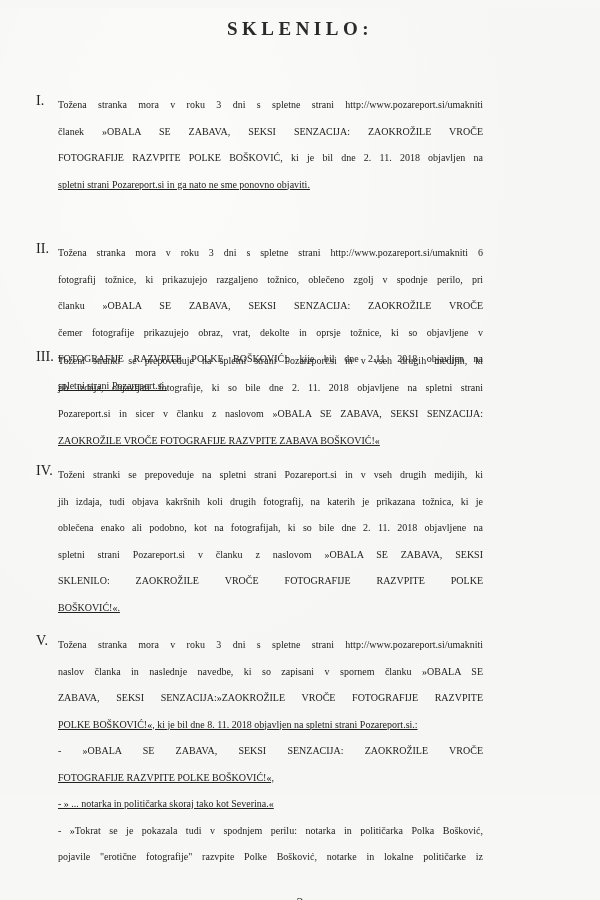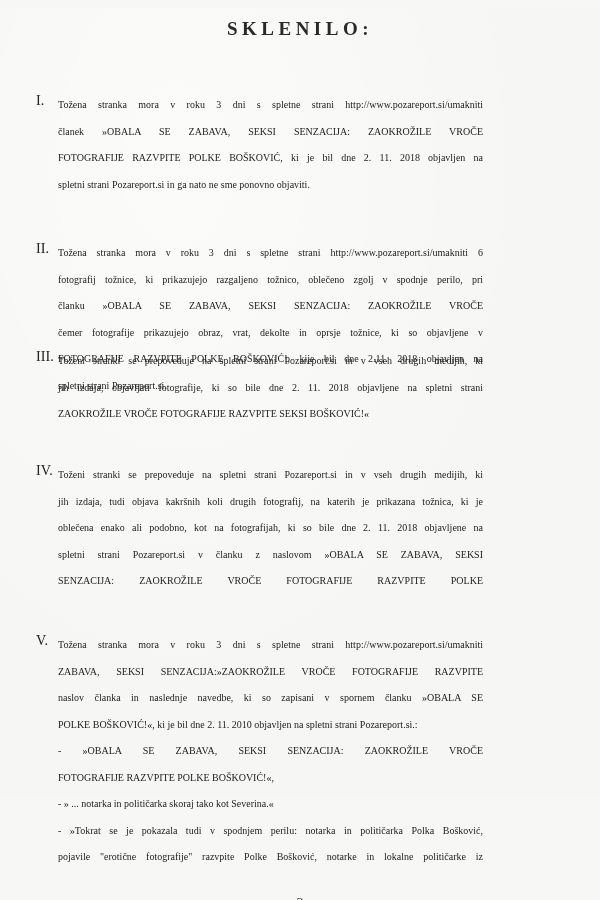--- a/index.html
+++ b/index.html
@@ -55,20 +55,21 @@
       color: #222;
     }
     .line {
       display: block;
       white-space: nowrap;
       text-align: justify;
       text-align-last: justify;
     }
     .line.last {
       text-align-last: left;
+      text-decoration: underline;
     }
     .page-number {
       position: absolute;
       top: 888px;
       left: 0;
       width: 600px;
       text-align: center;
       font-size: 14px;
       color: #333;
     }
@@ -100,42 +101,44 @@
       <span class="line">FOTOGRAFIJE RAZVPITE POLKE BOŠKOVIĆ!, kije bil dne 2.11. 2018 objavljen na</span>
       <span class="line last">spletni strani Pozareport.si.</span>
     </div>
   </div>
 
   <div class="section" style="top:340px;">
     <span class="numeral">III.</span>
     <div class="body">
       <span class="line">Toženi stranki se prepoveduje na spletni strani Pozareport.si in v vseh drugih medijih, ki</span>
       <span class="line">jih izdaja, objavljati fotografije, ki so bile dne 2. 11. 2018 objavljene na spletni strani</span>
-      <span class="line last">ZAOKROŽILE VROČE FOTOGRAFIJE RAZVPITE SEKSI BOŠKOVIĆ!«</span>
+      <span class="line">Pozareport.si in sicer v članku z naslovom »OBALA SE ZABAVA, SEKSI SENZACIJA:</span>
+      <span class="line last">ZAOKROŽILE VROČE FOTOGRAFIJE RAZVPITE ZABAVA BOŠKOVIĆ!«</span>
     </div>
   </div>
 
   <div class="section" style="top:454px;">
     <span class="numeral">IV.</span>
     <div class="body">
       <span class="line">Toženi stranki se prepoveduje na spletni strani Pozareport.si in v vseh drugih medijih, ki</span>
       <span class="line">jih izdaja, tudi objava kakršnih koli drugih fotografij, na katerih je prikazana tožnica, ki je</span>
       <span class="line">oblečena enako ali podobno, kot na fotografijah, ki so bile dne 2. 11. 2018 objavljene na</span>
       <span class="line">spletni strani Pozareport.si v članku z naslovom »OBALA SE ZABAVA, SEKSI</span>
-      <span class="line">SENZACIJA: ZAOKROŽILE VROČE FOTOGRAFIJE RAZVPITE POLKE</span>
+      <span class="line">SKLENILO: ZAOKROŽILE VROČE FOTOGRAFIJE RAZVPITE POLKE</span>
+      <span class="line last">BOŠKOVIĆ!«.</span>
     </div>
   </div>
 
   <div class="section" style="top:624px;">
     <span class="numeral">V.</span>
     <div class="body">
       <span class="line">Tožena stranka mora v roku 3 dni s spletne strani http://www.pozareport.si/umakniti</span>
+      <span class="line">naslov članka in naslednje navedbe, ki so zapisani v spornem članku »OBALA SE</span>
       <span class="line">ZABAVA, SEKSI SENZACIJA:»ZAOKROŽILE VROČE FOTOGRAFIJE RAZVPITE</span>
-      <span class="line">naslov članka in naslednje navedbe, ki so zapisani v spornem članku »OBALA SE</span>
-      <span class="line last">POLKE BOŠKOVIĆ!«, ki je bil dne 2. 11. 2010 objavljen na spletni strani Pozareport.si.:</span>
+      <span class="line last">POLKE BOŠKOVIĆ!«, ki je bil dne 8. 11. 2018 objavljen na spletni strani Pozareport.si.:</span>
       <span class="line">- »OBALA SE ZABAVA, SEKSI SENZACIJA: ZAOKROŽILE VROČE</span>
       <span class="line last">FOTOGRAFIJE RAZVPITE POLKE BOŠKOVIĆ!«,</span>
       <span class="line last">- » ... notarka in političarka skoraj tako kot Severina.«</span>
       <span class="line">- »Tokrat se je pokazala tudi v spodnjem perilu: notarka in političarka Polka Bošković,</span>
       <span class="line">pojavile "erotične fotografije" razvpite Polke Bošković, notarke in lokalne političarke iz</span>
 
     </div>
   </div>
 
   <div class="page-number">2</div>

